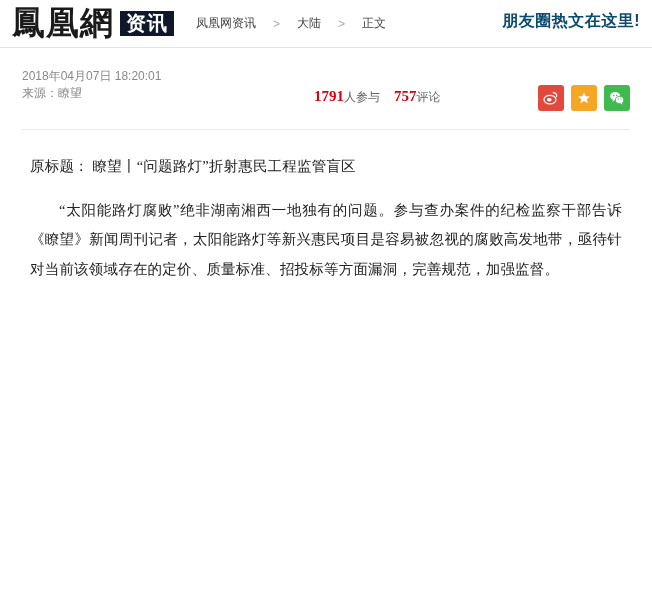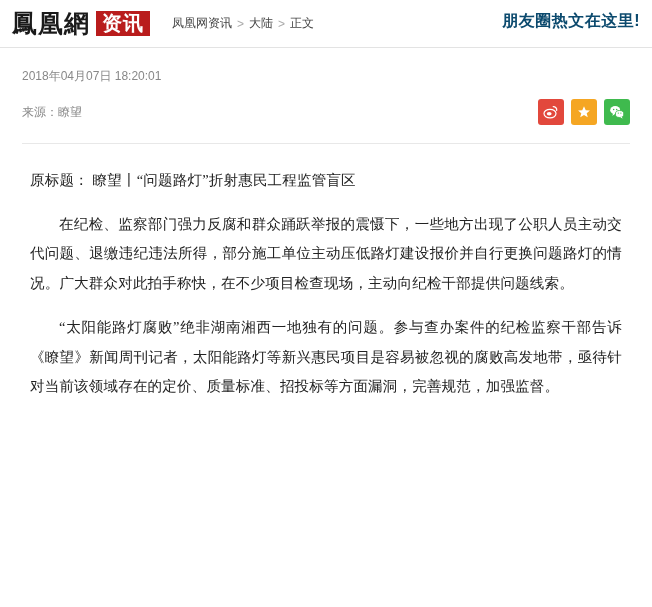--- a/index.html
+++ b/index.html
@@ -26,44 +26,45 @@
     padding: 0 12px;
     position: relative;
   }
   .logo-block {
     display: flex;
     align-items: center;
     flex: 0 0 auto;
   }
   .logo-cn {
     font-family: "Liberation Serif", serif;
-    font-size: 25px;
+    font-size: 33px;
     font-weight: bold;
     color: #1a1a1a;
     letter-spacing: 1px;
     line-height: 1;
   }
   .logo-tag {
     margin-left: 6px;
-    background: #b91c1c;
+    background: #0f172a;
     color: #ffffff;
     font-size: 20px;
     font-weight: bold;
     font-family: "Liberation Serif", serif;
     padding: 2px 6px 3px 6px;
     line-height: 1;
     letter-spacing: 1px;
   }
   .crumbs {
     margin-left: 22px;
     display: flex;
     align-items: center;
     font-size: 12px;
     color: #444444;
     white-space: nowrap;
+    gap: 12px;
   }
   .crumbs a {
     color: #444444;
     text-decoration: none;
   }
   .crumb-sep {
     margin: 0 5px;
     color: #aaaaaa;
   }
   .promo {
@@ -89,23 +90,22 @@
     line-height: 1.35;
     margin: 28px 0 0 0;
     letter-spacing: 0.5px;
   }
   .metaline {
     margin-top: 20px;
     font-size: 12px;
     color: #888888;
   }
   .metarow {
-    margin-top: 14px;
-    display: flex;
-    align-items: center;
+    display: flex;
+    align-items: flex-start;
     height: 26px;
     position: relative;
   }
   .source {
     font-size: 12px;
     color: #888888;
   }
   .counts {
     position: absolute;
     left: 292px;
@@ -184,20 +184,23 @@
   </div>
   <div class="promo">朋友圈热文在这里!</div>
 </div>
 
 <div class="article">
   <div class="metaline">2018年04月07日 18:20:01</div>
 
   <div class="metarow">
     <span class="source">来源：瞭望</span>
 
+    <span class="counts">
+      <span class="num">1791</span><span>人参与</span><span class="count-gap"></span><span class="num">757</span><span>评论</span>
+    </span>
 
     <div class="share">
       <div class="share-btn sb-weibo">
         <svg width="16" height="16" viewBox="0 0 16 16" aria-hidden="true">
           <ellipse cx="7" cy="9.6" rx="6" ry="4.3" fill="none" stroke="#ffffff" stroke-width="1.2"></ellipse>
           <ellipse cx="6.2" cy="9.8" rx="2.4" ry="1.7" fill="#ffffff"></ellipse>
           <path d="M10.2 2.6c2.2 0 3.9 1.8 3.5 3.9" fill="none" stroke="#ffffff" stroke-width="1.2" stroke-linecap="round"></path>
         </svg>
       </div>
       <div class="share-btn sb-star">
@@ -218,15 +221,14 @@
         </svg>
       </div>
     </div>
   </div>
 
   <div class="divider"></div>
 </div>
 
 <div class="content">
   <p class="para">原标题： 瞭望丨“问题路灯”折射惠民工程监管盲区</p>
-  <p class="para indent">在纪检、监察部门强力反腐和群众踊跃举报的震慑下，一些地方出现了公职人员主动交代问题、退缴违纪违法所得，部分施工单位主动压低路灯建设报价并自行更换问题路灯的情况。广大群众对此拍手称快，在不少项目检查现场，主动向纪检干部提供问题线索。</p>
   <p class="para indent">“太阳能路灯腐败”绝非湖南湘西一地独有的问题。参与查办案件的纪检监察干部告诉《瞭望》新闻周刊记者，太阳能路灯等新兴惠民项目是容易被忽视的腐败高发地带，亟待针对当前该领域存在的定价、质量标准、招投标等方面漏洞，完善规范，加强监督。</p>
 </div>
 
 </body></html>

